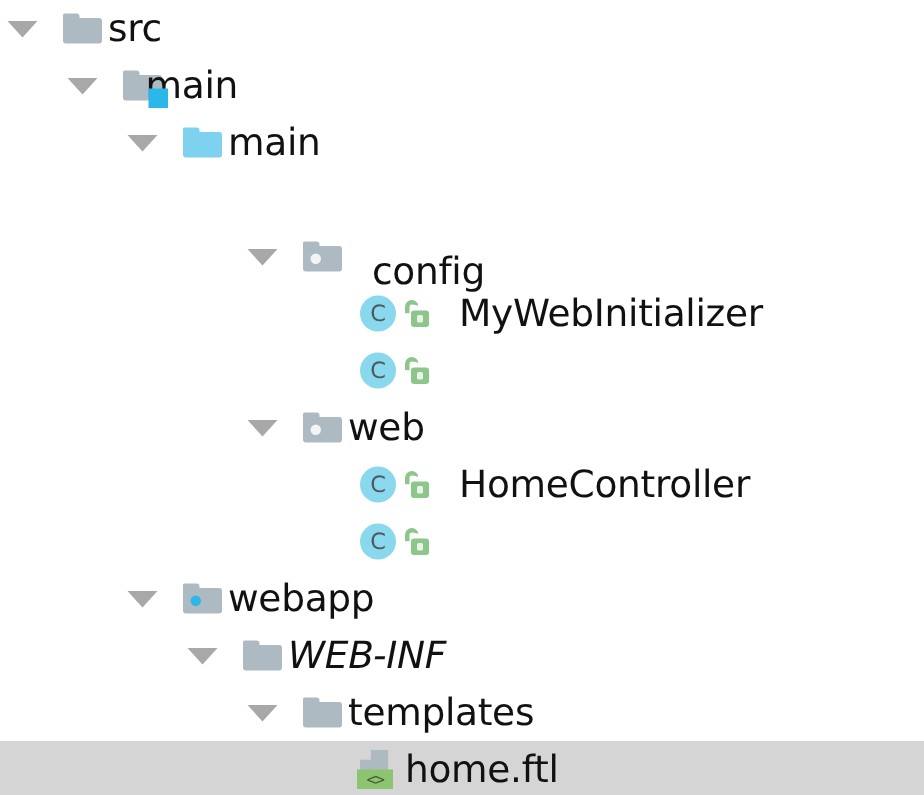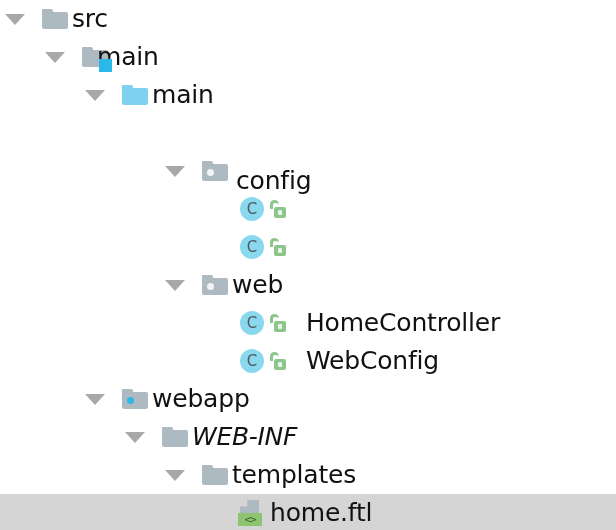--- a/index.html
+++ b/index.html
@@ -252,32 +252,33 @@
       <div class="twisty" style="left: 165px;">
         <i></i>
       </div>
       <div class="icon" style="left: 202px;">
         <div class="folder">
           <div class="tab"></div>
           <div class="body"></div>
           <div class="dot"></div>
         </div>
       </div>
-      <div class="label" style="left: 236px; margin-top: 20px;">config</div>
+      <div class="label" style="left: 248px; margin-top: 20px;">config</div>
     </div>
     <div class="row" style="top: 190px;">
       <div class="icon" style="left: 240px;">
         <div class="classicon">C</div>
       </div>
       <div class="icon" style="left: 270px;">
         <div class="lock">
           <div class="shackle"></div>
           <div class="bodyl"></div>
         </div>
       </div>
+      <div class="label" style="left: 306px;">MyWebInitializer</div>
     </div>
     <div class="row" style="top: 228px;">
       <div class="icon" style="left: 240px;">
         <div class="classicon">C</div>
       </div>
       <div class="icon" style="left: 270px;">
         <div class="lock">
           <div class="shackle"></div>
           <div class="bodyl"></div>
         </div>
@@ -311,21 +312,20 @@
     <div class="row" style="top: 342px;">
       <div class="icon" style="left: 240px;">
         <div class="classicon">C</div>
       </div>
       <div class="icon" style="left: 270px;">
         <div class="lock">
           <div class="shackle"></div>
           <div class="bodyl"></div>
         </div>
       </div>
-      <div class="label" style="left: 306px;">WebConfig</div>
     </div>
     <div class="row" style="top: 380px;">
       <div class="twisty" style="left: 85px;">
         <i></i>
       </div>
       <div class="icon" style="left: 122px;">
         <div class="folder">
           <div class="tab"></div>
           <div class="body"></div>
           <div class="dot blue"></div>

